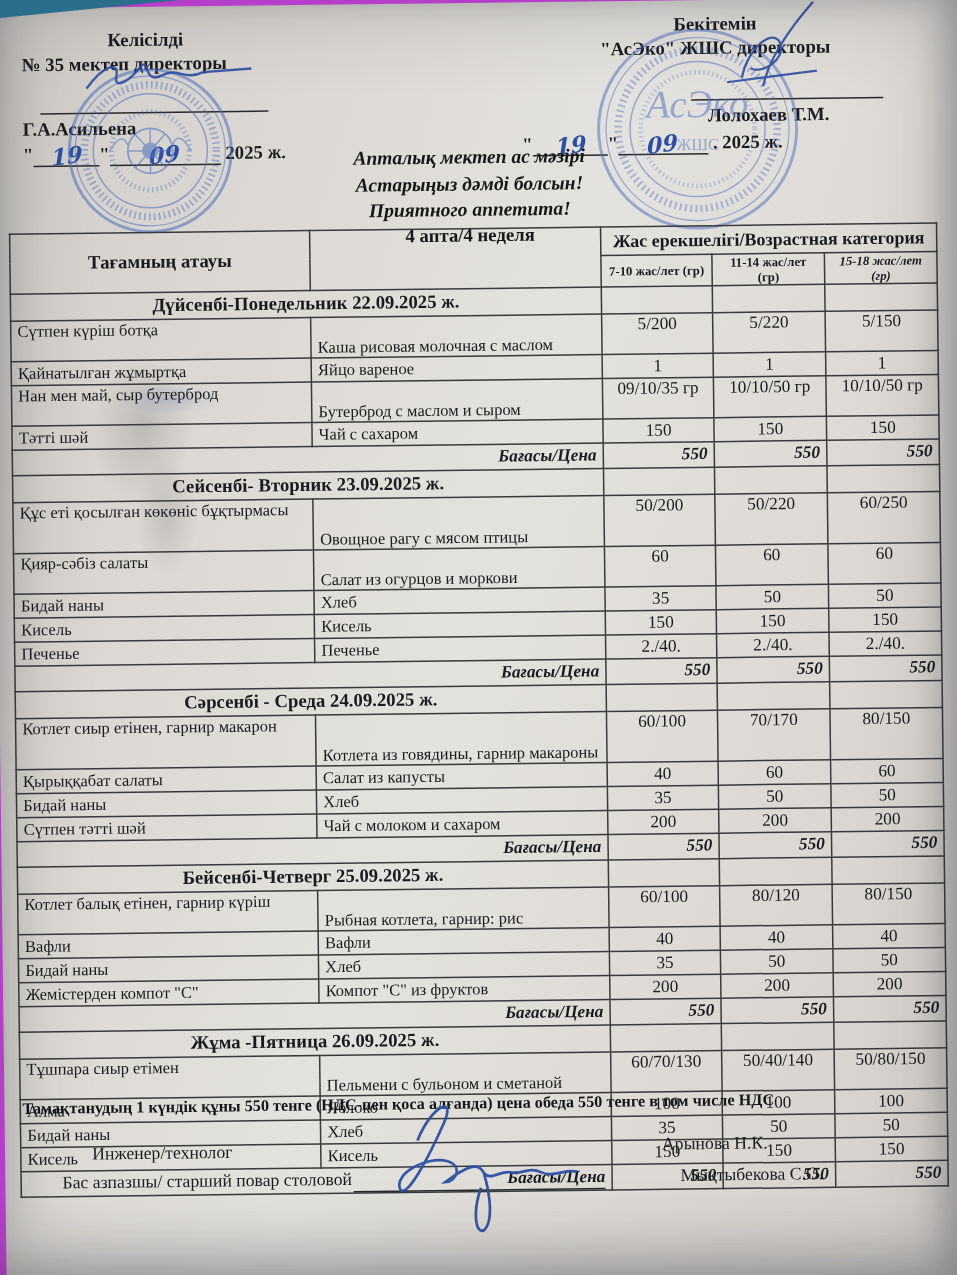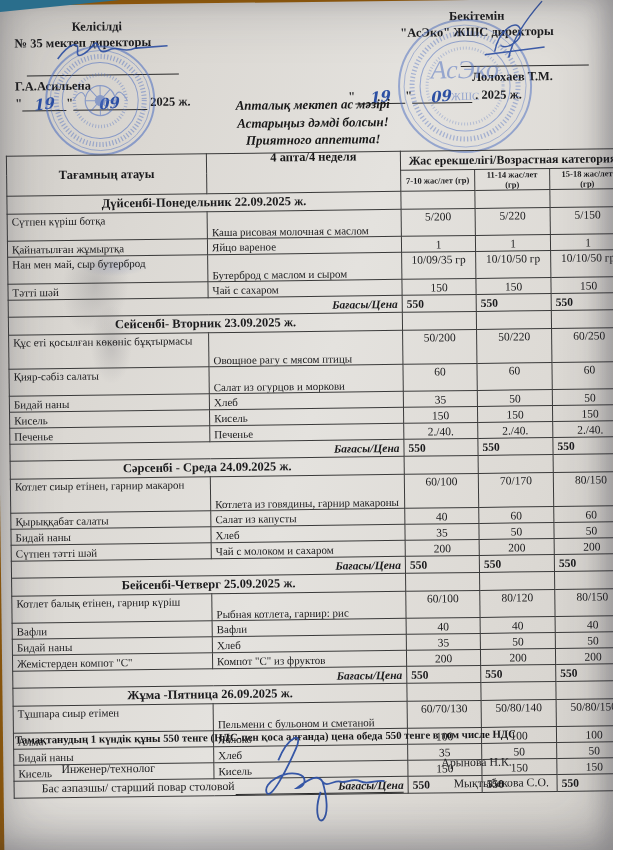--- a/index.html
+++ b/index.html
@@ -1,17 +1,17 @@
 <!DOCTYPE html>
 <html><head>
 <meta charset="utf-8">
 <style>
   html,body{margin:0;padding:0;}
   body{width:638px;height:850px;overflow:hidden;font-family:"Liberation Serif",serif;}
-  .photo{position:relative;width:582px;height:850px;background:#a16207;overflow:hidden;padding-left:31px;}
+  .photo{position:relative;width:638px;height:850px;background:#d946ef;overflow:hidden;}
   .photo::after{content:"";position:absolute;inset:0;pointer-events:none;
     box-shadow:inset 0 0 60px rgba(40,40,50,.28), inset -10px 0 18px rgba(40,40,60,.14), inset 0 -18px 30px rgba(60,60,70,.18);}
   .paper{position:absolute;left:-6px;top:-2px;width:652px;height:862px;
     background:linear-gradient(108deg,#cfccc7 0%,#dbd8d3 22%,#e4e2de 48%,#ddDAD5 72%,#d2cfca 100%);
     transform:rotate(-0.7deg);transform-origin:640px 0;}
   .teal-wedge{position:absolute;left:0;top:0;width:120px;height:12px;background:#2a6e8c;
     clip-path:polygon(0 0,120px 0,0 12px);z-index:5;}
   .abs{position:absolute;}
   
   .appr{font-size:12.5px;font-weight:bold;color:#1c1c1e;line-height:1.3;}
@@ -22,31 +22,31 @@
   .titleblock{text-align:center;color:#171717;}
   .titleblock .it{font-weight:bold;font-style:italic;font-size:13px;line-height:1.35;}
   .titleblock .nd{font-weight:bold;font-size:12.5px;line-height:1.4;}
   
   table.menu{border-collapse:collapse;table-layout:fixed;width:618px;background:transparent;}
   table.menu td,table.menu th{border:1px solid #3a3a3a;padding:0 4px;color:#1b1b1d;overflow:hidden;}
   table.menu{border:1.5px solid #2e2e2e;}
   th.nameh{font-size:12.5px;font-weight:bold;}
   th.ageh{font-size:12px;font-weight:bold;height:18px;}
   th.sub{font-size:8.5px;font-weight:bold;height:15px;padding:0 1px;}
-  th.sub3{border:2px solid #161616;}
+  th.sub3{border:2px solid #161616;font-style:italic;}
   td.dayh{font-weight:bold;font-size:12.5px;text-align:center;height:17px;}
   td.kk,td.ru{font-size:11px;height:15px;}
   td.val{font-size:11.5px;text-align:center;}
   tr.mid td{height:25px;}
   tr.tall td{height:32px;}
   tr.tall td.kk,tr.mid td.kk{vertical-align:top;padding-top:1px;}
   tr.tall td.ru,tr.mid td.ru{vertical-align:bottom;}
   tr.tall td.val,tr.mid td.val{vertical-align:top;padding-top:1px;}
   td.pricelabel{font-weight:bold;font-style:italic;font-size:11.5px;text-align:right;height:16px;}
-  td.priceval{font-weight:bold;font-size:11.5px;text-align:left;}
+  td.priceval{font-weight:bold;font-size:11.5px;text-align:right;font-style:italic;}
   
   .footnote{font-size:10.8px;font-weight:bold;color:#161618;}
   .sigrole,.signame{font-size:11.8px;color:#1d1d1f;}
   .sigline{border-bottom:1.2px solid #2a2a2a;height:1px;}
   
   .smudge{pointer-events:none;}
   .sm1{width:70px;height:95px;background:radial-gradient(ellipse at 50% 45%,rgba(70,70,78,.20),rgba(70,70,78,0) 68%);transform:rotate(8deg);}
   .sm2{width:42px;height:80px;background:radial-gradient(ellipse,rgba(55,55,65,.16),rgba(55,55,65,0) 70%);}
   .sm3{width:70px;height:20px;background:radial-gradient(ellipse,rgba(70,90,160,.18),rgba(70,90,160,0) 70%);}
   svg text{font-family:"Liberation Serif",serif;}
@@ -162,21 +162,21 @@
           <tr class="">
             <td class="kk">Қайнатылған жұмыртқа</td>
             <td class="ru">Яйцо вареное</td>
             <td class="val">1</td>
             <td class="val">1</td>
             <td class="val">1</td>
           </tr>
           <tr class="mid">
             <td class="kk">Нан мен май, сыр бутерброд</td>
             <td class="ru">Бутерброд с маслом и сыром</td>
-            <td class="val">10/09/35 гр</td>
+            <td class="val">09/10/35 гр</td>
             <td class="val">10/10/50 гр</td>
             <td class="val">10/10/50 гр</td>
           </tr>
           <tr class="">
             <td class="kk">Тәтті шәй</td>
             <td class="ru">Чай с сахаром</td>
             <td class="val">150</td>
             <td class="val">150</td>
             <td class="val">150</td>
           </tr>
@@ -316,21 +316,21 @@
           <tr>
             <td class="dayh" colspan="2">Жұма -Пятница 26.09.2025 ж.</td>
             <td></td>
             <td></td>
             <td></td>
           </tr>
           <tr class="mid">
             <td class="kk">Тұшпара сиыр етімен</td>
             <td class="ru">Пельмени с бульоном и сметаной</td>
             <td class="val">60/70/130</td>
-            <td class="val">50/80/140</td>
+            <td class="val">50/40/140</td>
             <td class="val">50/80/150</td>
           </tr>
           <tr class="">
             <td class="kk">Алма</td>
             <td class="ru">Яблоко</td>
             <td class="val">100</td>
             <td class="val">100</td>
             <td class="val">100</td>
           </tr>
           <tr class="">

